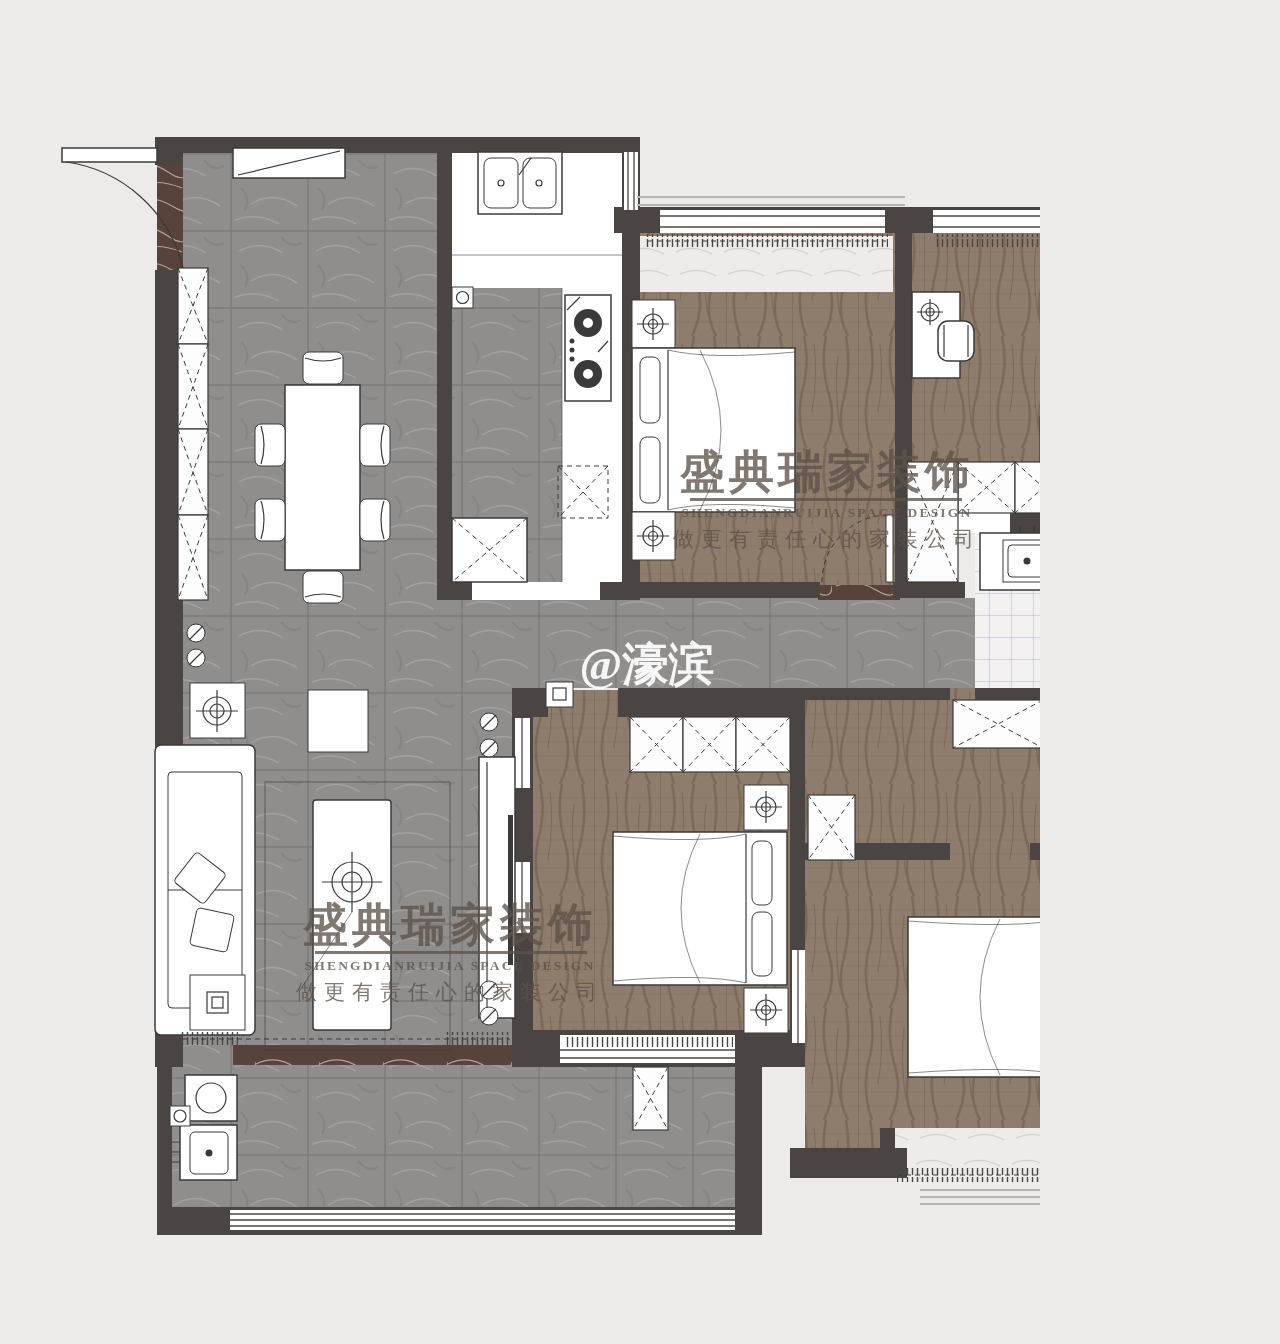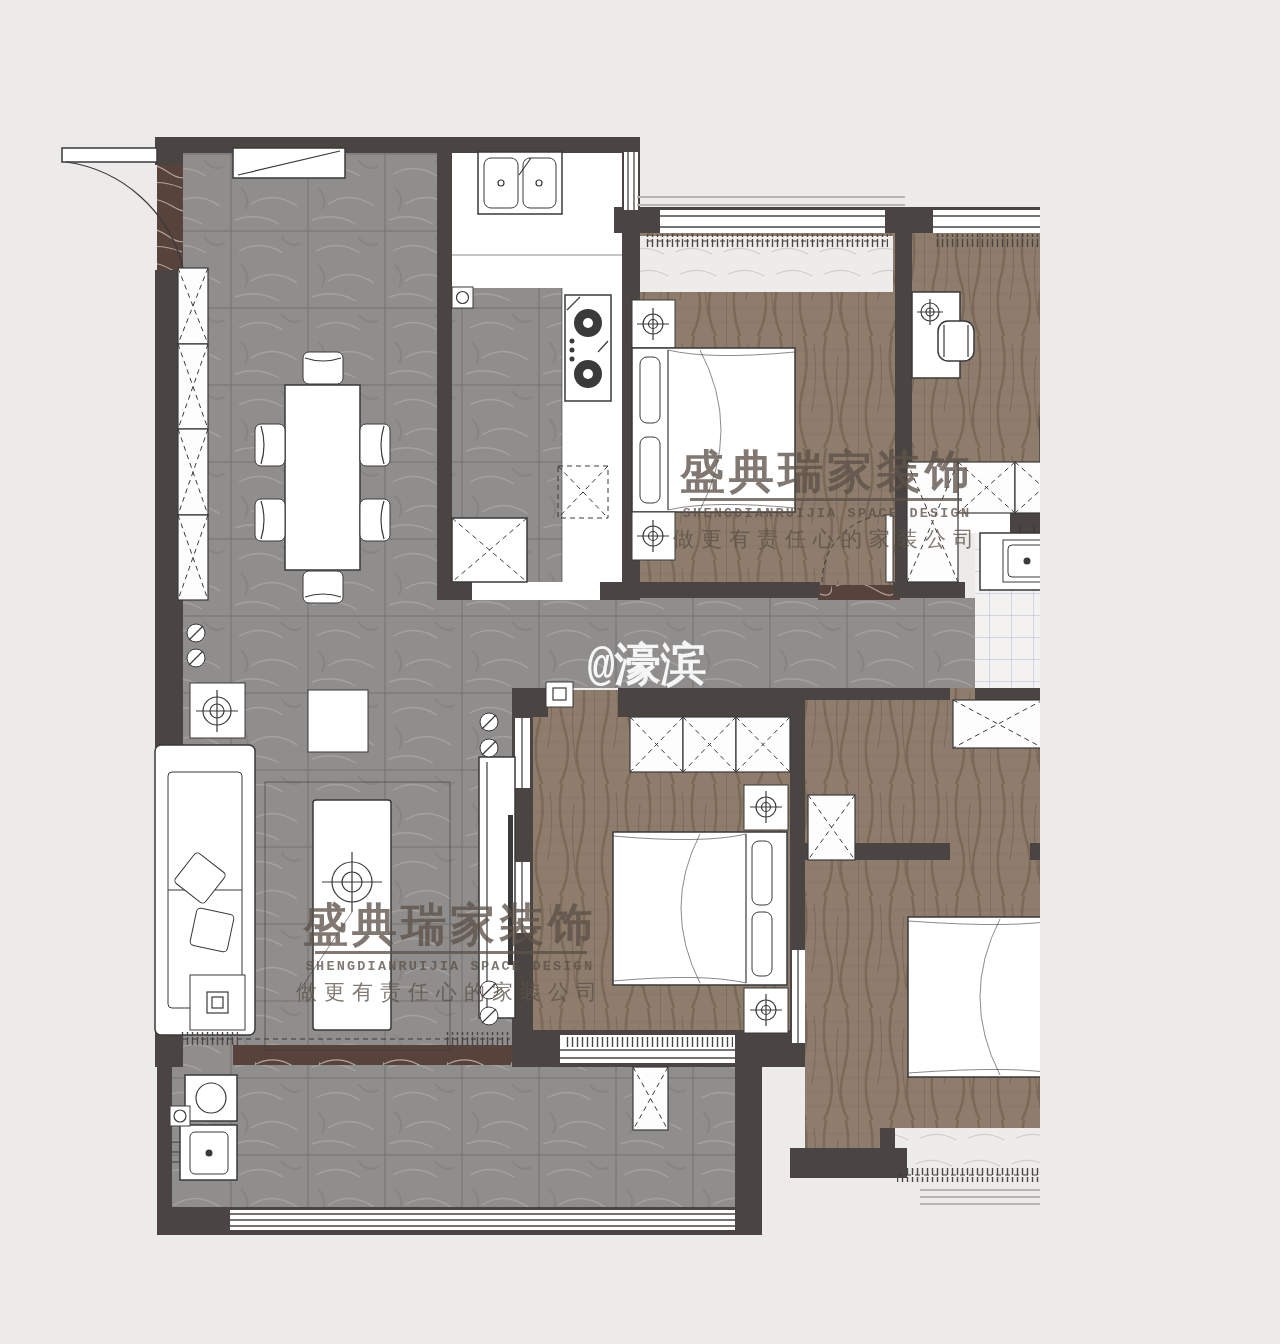--- a/index.html
+++ b/index.html
@@ -1,17 +1,17 @@
 <!DOCTYPE html>
 <html style="--bg: #ecebe9; --wall: #4a4543; --stroke: #3a3a3a; --tile_base: #908e8c; --tile_line: #6e6c6a; --tile_vein: #b2b0ae; --wood_base: #8e7c6c; --wood_grain: #6d5a49; --brown_marble: #57433c; --brown_vein: #d8cdc4; --bath_tile: #f3f2f0; --bath_grid: #a8aed2; --sill: #edecea; --wm_dark: rgba(92,82,73,0.78); --wm_white: rgba(255,255,255,0.92);"><head>
 <meta charset="utf-8">
 <style>
   html,body{margin:0;padding:0;background:#ecebe9;}
   .stage{position:relative;width:1040px;height:1344px;background:var(--bg,#ecebe9);
-         font-family:Liberation Mono, monospace;overflow:hidden;text-align:center;}
+         font-family:Liberation Serif, serif;overflow:hidden;text-align:center;}
   svg{position:absolute;left:0;top:0;}
   .w{fill:var(--wall,#4a4543);}
   .white{fill:#ffffff;}
   .fx{fill:#ffffff;stroke:var(--stroke,#3a3a3a);stroke-width:1.5;}
   .fx1{fill:#ffffff;stroke:var(--stroke,#3a3a3a);stroke-width:1;}
   .ln{stroke:var(--stroke,#3a3a3a);stroke-width:1.2;fill:none;}
   .lnth{stroke:var(--stroke,#3a3a3a);stroke-width:0.8;fill:none;opacity:.75;}
   .dashth{stroke:var(--stroke,#3a3a3a);stroke-width:1;stroke-dasharray:5 4;fill:none;}
   .xbox{fill:#fdfdfd;stroke:var(--stroke,#3a3a3a);stroke-width:1.2;}
   .rail{stroke:#b7b5b2;stroke-width:2;fill:none;}

